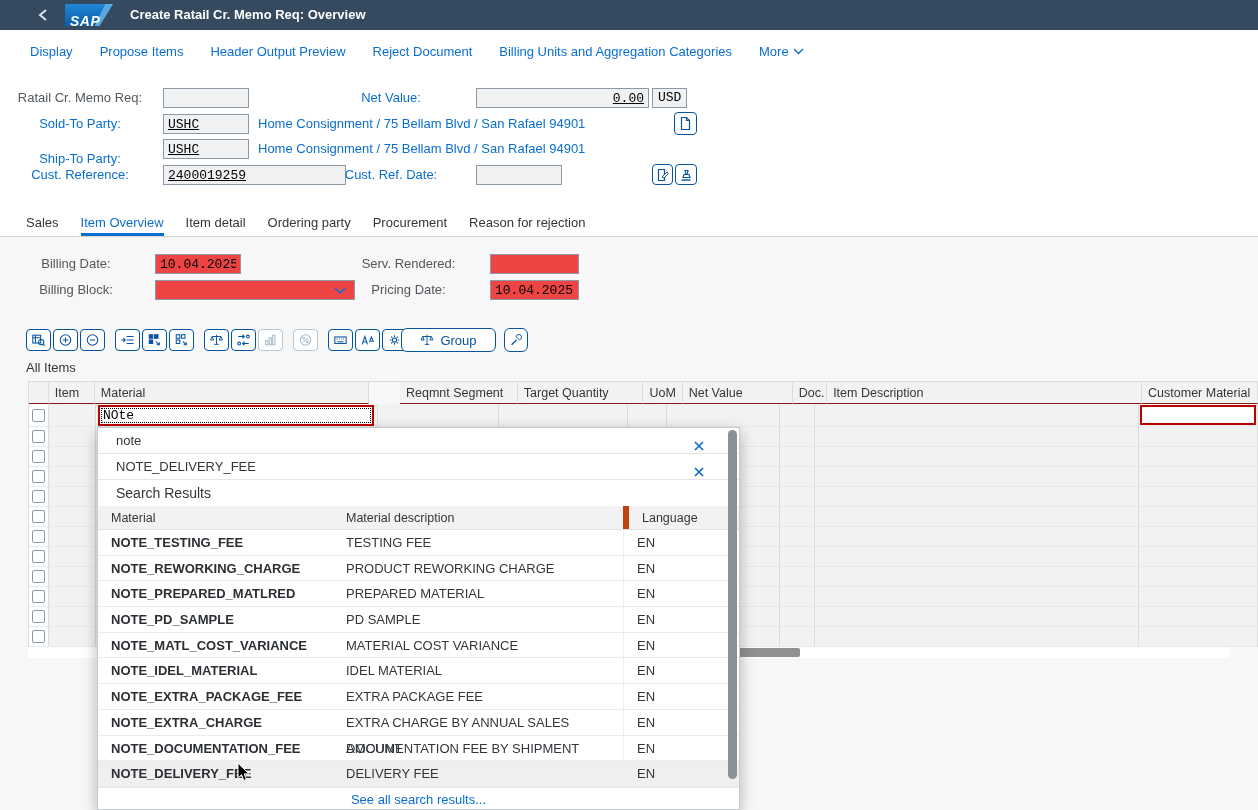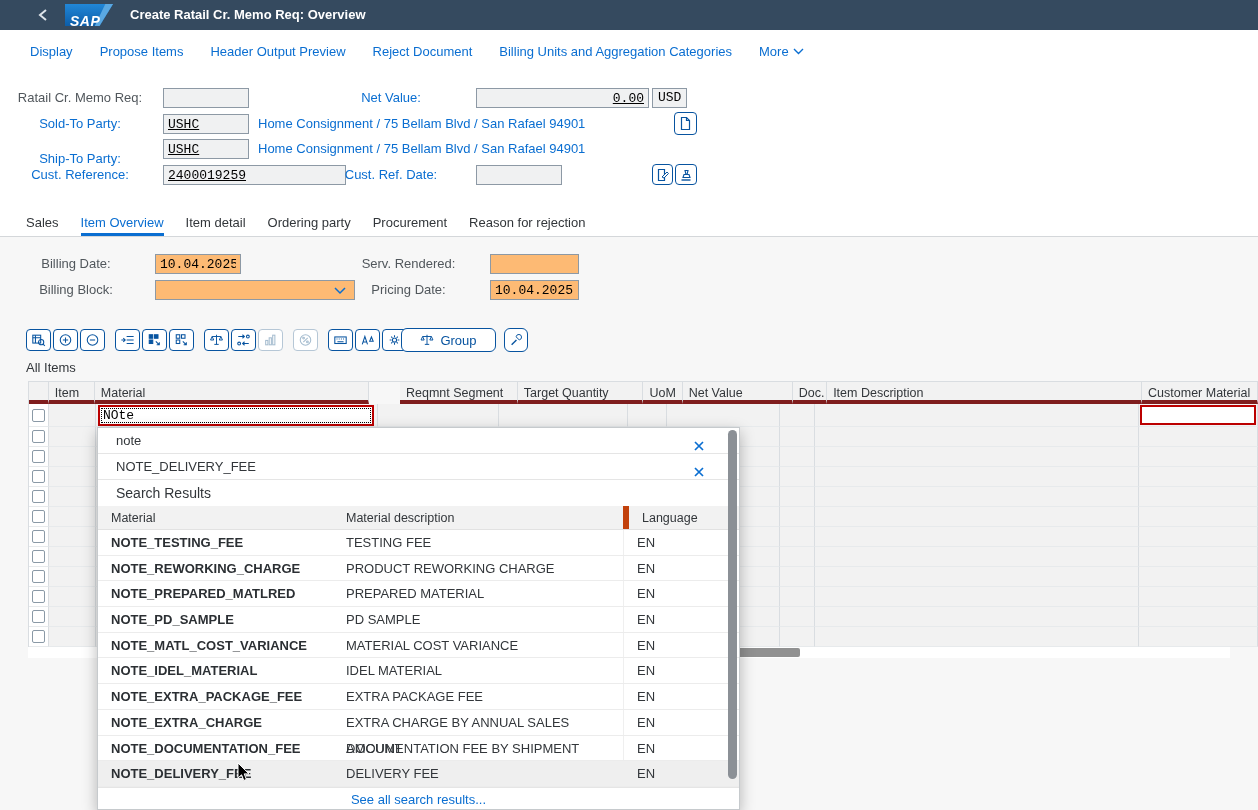--- a/index.html
+++ b/index.html
@@ -17,21 +17,21 @@
   .shell-title { position:absolute; left:130px; top:7px; color:#fff; font-weight:bold; font-size:13px; }
 
   
   .menubar { position:absolute; left:30px; top:44px; display:flex; gap:27px; align-items:center; }
   .menubar .mlink { color:#0a6ed1; cursor:pointer; white-space:nowrap; }
   .menubar .more { display:flex; align-items:center; gap:4px; color:#0a6ed1; cursor:pointer; }
   .flabel { position:absolute; text-align:center; color:#0a6ed1; line-height:20px; white-space:nowrap; }
   .flabel.gray { color:#51575c; }
   .finput { position:absolute; height:20px; background:#f0f1f2; border:1px solid #8d99a5; font-family:"Liberation Mono","DejaVu Sans Mono",monospace; font-size:13px; color:#000; padding:0 4px; text-decoration:underline; }
   .finput.noline { text-decoration:none; }
-  .finput.white { background:#fdba74; }
+  .finput.white { background:#ef4444; }
   .fdesc { position:absolute; color:#0a6ed1; line-height:20px; white-space:nowrap; }
   .currency-box { position:absolute; height:20px; background:#f0f1f2; border:1px solid #8d99a5; font-family:"Liberation Mono","DejaVu Sans Mono",monospace; font-size:13px; line-height:18px; padding:0 5px; color:#000; }
   .hdr-iconbtn { position:absolute; background:#fff; border:1px solid #0854a0; border-radius:4px; display:flex; align-items:center; justify-content:center; cursor:pointer; }
 
   
   .tabstrip { position:absolute; left:0; top:212px; width:1258px; height:25px; border-bottom:1px solid #d4d7da; background:#fff; display:flex; gap:22px; padding-left:26px; }
   .tab { line-height:22px; color:#32363a; cursor:pointer; white-space:nowrap; border-bottom:3px solid transparent; }
   .tab.active { color:#0a6ed1; border-bottom-color:#0a6ed1; }
 
   
@@ -47,21 +47,21 @@
   .group-btn { position:absolute; left:401px; top:91px; width:95px; height:24px; background:#fff; border:1px solid #0854a0; border-radius:6px; color:#0854a0; display:flex; align-items:center; justify-content:center; gap:6px; font-size:13px; cursor:pointer; }
   .group-btn svg { stroke:#0854a0; }
   .tools-btn { position:absolute; left:504px; top:91px; width:24px; height:24px; background:#fff; border:1px solid #0854a0; border-radius:6px; display:flex; align-items:center; justify-content:center; cursor:pointer; }
   .tools-btn svg { stroke:#0854a0; }
   .all-items { position:absolute; left:26px; top:123px; color:#32363a; }
 
   
   .itable { position:absolute; left:28px; top:144px; width:1230px; border-top:1px solid #d9dde1; border-left:1px solid #d9dde1; }
   .trow { display:flex; }
   .tcell { border-right:1px solid #d9dde1; border-bottom:1px solid #e7eaec; background:#f2f2f2; overflow:hidden; white-space:nowrap; position:relative; }
-  .thead .tcell { height:22px; line-height:22px; padding:0 6px; font-size:12.5px; color:#32363a; background:#f2f2f2; border-bottom:4px solid #7f1d1d; }
+  .thead .tcell { height:22px; line-height:22px; padding:0 6px; font-size:12.5px; color:#32363a; background:#f2f2f2; border-bottom:1px solid #7f1d1d; }
   .tbody .tcell { height:20px; }
   .tbody .trow.first .tcell { height:23px; }
   .tcell.selcol { background:#fff; display:flex; align-items:center; justify-content:center; }
   .thead .tcell.selcol { background:#f2f2f2; }
   .cbx { width:13px; height:13px; background:#fff; border:1px solid #8a99a6; border-radius:2px; cursor:pointer; }
   .material-input { position:absolute; left:2px; top:1px; width:276px; height:21px; background:#fff; border:2px solid #bb0000; outline:1px dotted #000; outline-offset:-4px; font-family:"Liberation Mono","DejaVu Sans Mono",monospace; font-size:13px; padding:0 3px; color:#000; }
   .custmat-input { position:absolute; left:1px; top:1px; width:116px; height:20px; background:#fff; border:2px solid #bb0000; font-family:"Liberation Mono","DejaVu Sans Mono",monospace; font-size:13px; padding:0 3px; }
   .hscroll { position:absolute; left:28px; top:410px; width:1202px; height:11px; background:#fff; z-index:3; }
   .hscroll .thumb { position:absolute; left:688px; top:1px; width:84px; height:9px; background:#919191; border-radius:2px; cursor:pointer; }
 

